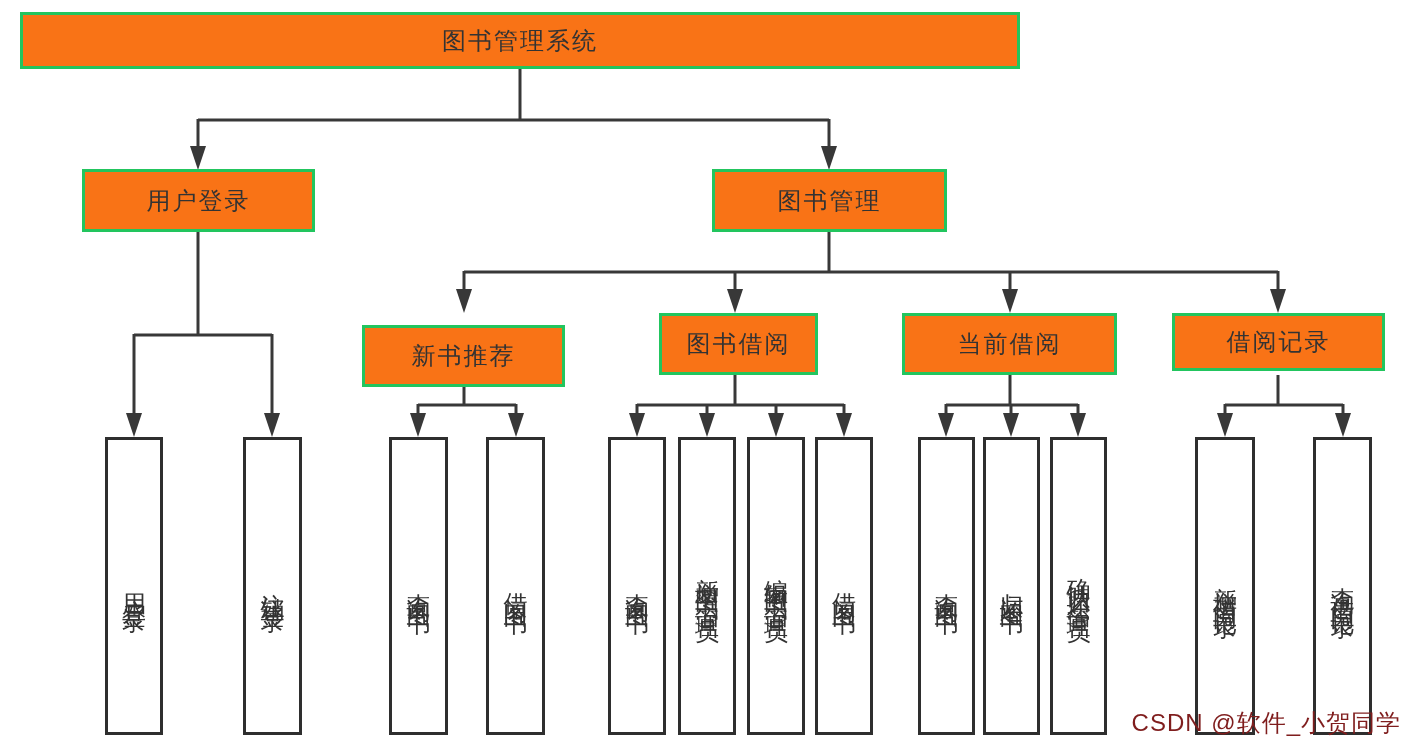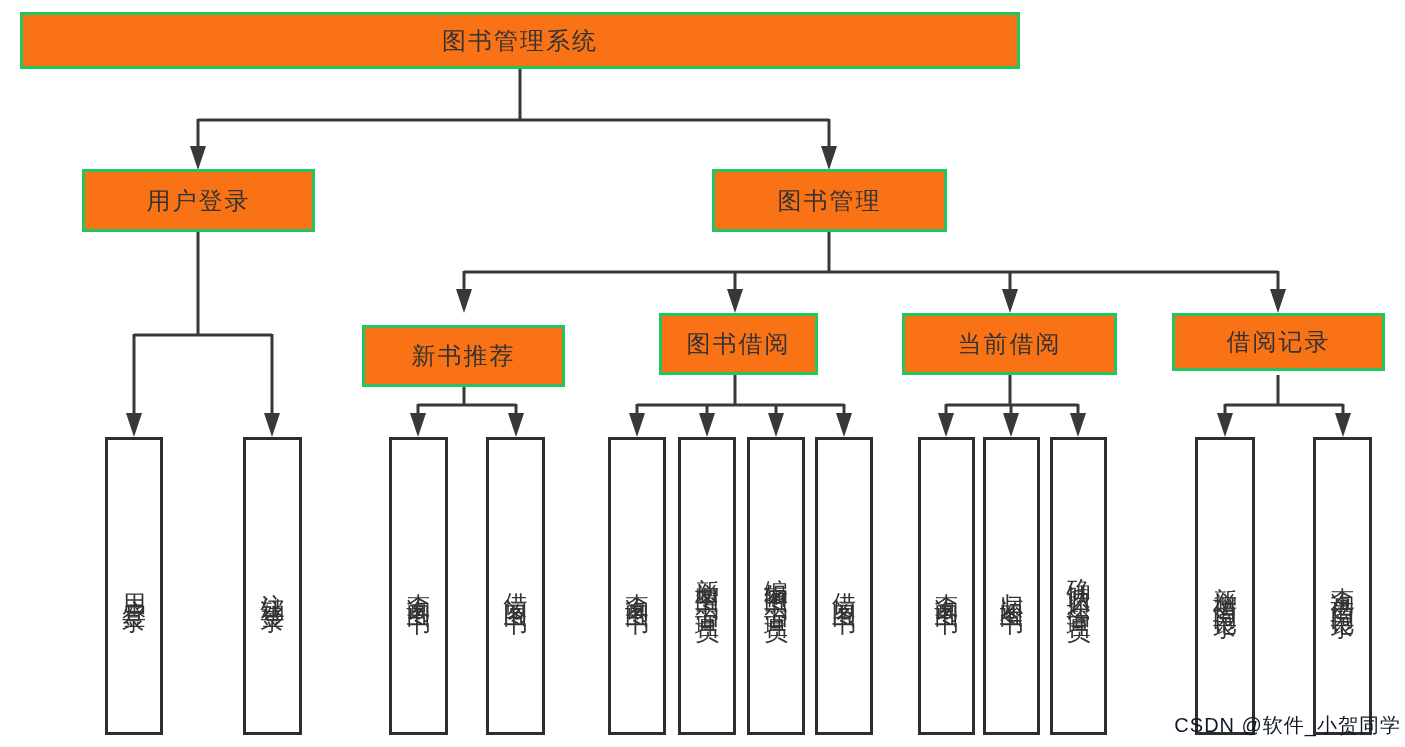--- a/index.html
+++ b/index.html
@@ -49,22 +49,22 @@
     z-index: 2;
     writing-mode: vertical-rl;
     text-orientation: mixed;
     letter-spacing: 6px;
     line-height: 1;
   }
   #watermark {
     position: absolute;
     right: 4px;
     bottom: 8px;
-    font-size: 20px;
-    color: #0f172a;
+    font-size: 24px;
+    color: #7f1d1d;
     letter-spacing: 1px;
     z-index: 5;
     white-space: nowrap;
   }
 </style>
 </head>
 <body>
 
 <div id="canvas">
 

